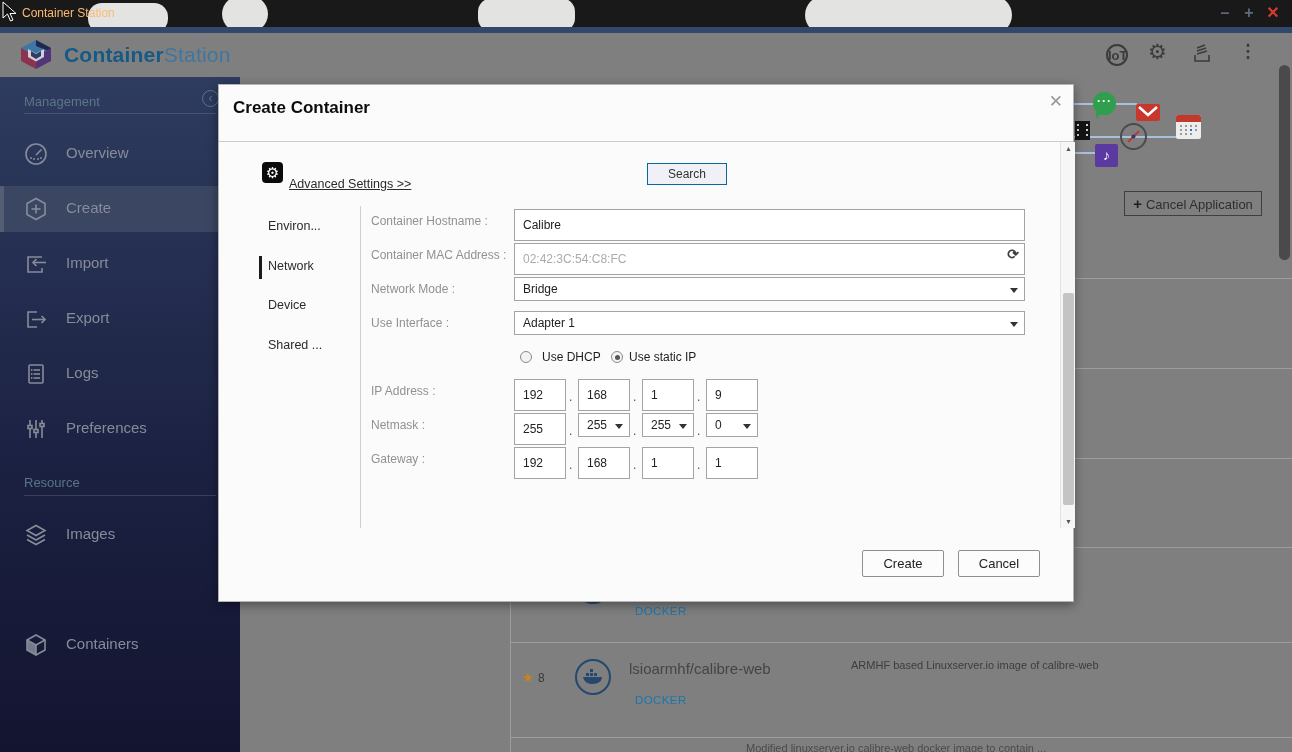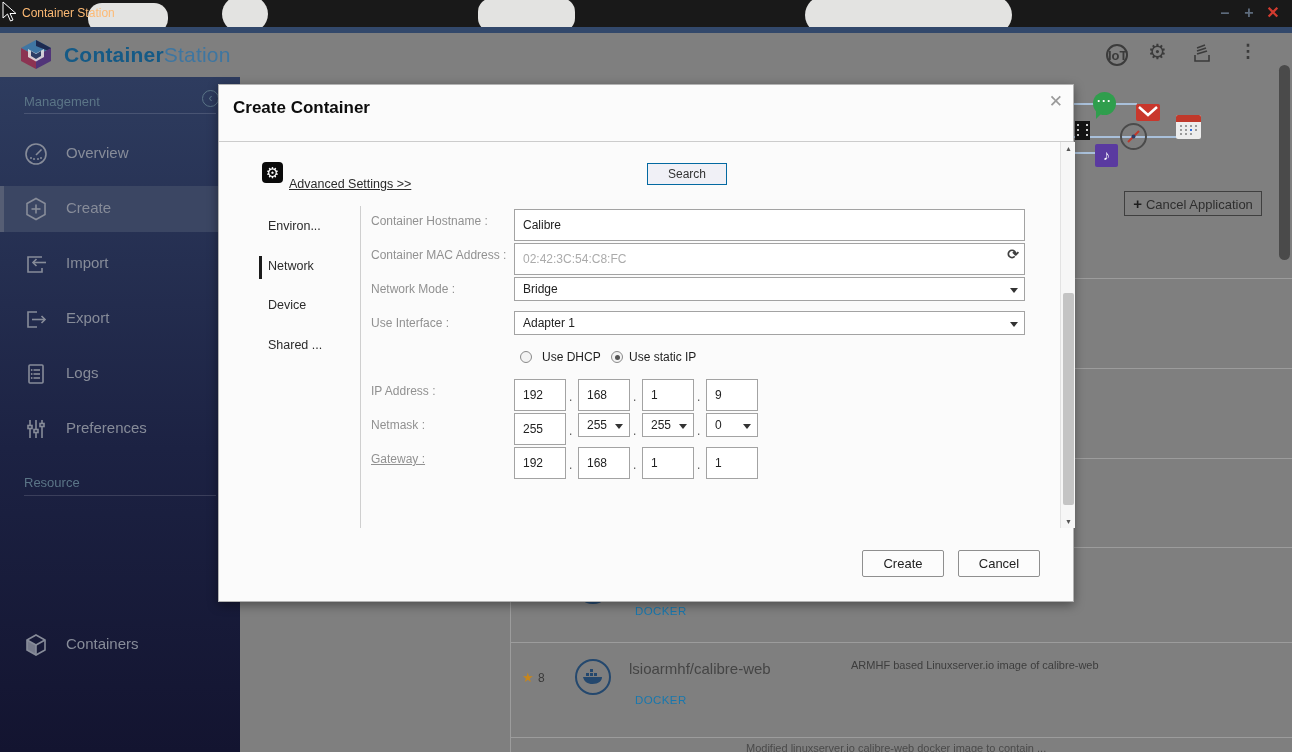--- a/index.html
+++ b/index.html
@@ -274,20 +274,30 @@
             <line x1="19" y1="11" x2="19" y2="22"></line>
             <rect x="17" y="7.5" width="4" height="3"></rect>
           </g>
         </svg>
       <span class="lbl">Preferences</span>
     </div>
 
     <span class="sect-label" style="top:398px;">Resource</span>
     <div class="sect-div" style="top:418px;"></div>
 
+    <div class="nav-item" style="top:435px;">
+      <svg width="26" height="26">
+          <g stroke="#878c99" fill="none" stroke-width="1.6">
+            <polygon points="13,3.5 22,8.5 13,13.5 4,8.5"></polygon>
+            <polyline points="4,13 13,18 22,13"></polyline>
+            <polyline points="4,17.5 13,22.5 22,17.5"></polyline>
+          </g>
+        </svg>
+      <span class="lbl">Images</span>
+    </div>
     <div class="nav-item" style="top:545px;">
       <svg width="26" height="26">
           <g stroke="#878c99" fill="none" stroke-width="1.6">
             <polygon points="13,3 22,8 22,18 13,23 4,18 4,8"></polygon>
             <polyline points="4,8 13,13 22,8"></polyline>
             <line x1="13" y1="13" x2="13" y2="23"></line>
           </g>
           <polygon points="4,8 13,13 13,23 4,18" fill="#878c99" opacity=".85"></polygon>
         </svg>
       <span class="lbl">Containers</span>
@@ -386,21 +396,21 @@
 
     <span class="f-label" style="top:333px;">Netmask :</span>
     <input class="f-input" style="left: 295px; top: 328px; width: 52px;" value="255">
     <span class="octet-dot" style="left:350px;top:339px;">.</span>
     <div class="f-select" style="left:359px;top:328px;width:52px;"><span>255</span><span class="chev"></span></div>
     <span class="octet-dot" style="left:414px;top:339px;">.</span>
     <div class="f-select" style="left:423px;top:328px;width:52px;"><span>255</span><span class="chev"></span></div>
     <span class="octet-dot" style="left:478px;top:339px;">.</span>
     <div class="f-select" style="left:487px;top:328px;width:52px;"><span>0</span><span class="chev"></span></div>
 
-    <span class="f-label" style="top:367px;text-decoration:underline;">Gateway :</span>
+    <span class="f-label" style="top:367px;">Gateway :</span>
     <input class="f-input" style="left: 295px; top: 362px; width: 52px;" value="192">
     <span class="octet-dot" style="left:350px;top:373px;">.</span>
     <input class="f-input" style="left: 359px; top: 362px; width: 52px;" value="168">
     <span class="octet-dot" style="left:414px;top:373px;">.</span>
     <input class="f-input" style="left: 423px; top: 362px; width: 52px;" value="1">
     <span class="octet-dot" style="left:478px;top:373px;">.</span>
     <input class="f-input" style="left: 487px; top: 362px; width: 52px;" value="1">
 
     <div id="dlg-scroll">
       <span class="arrow" style="top:3px;">▲</span>

